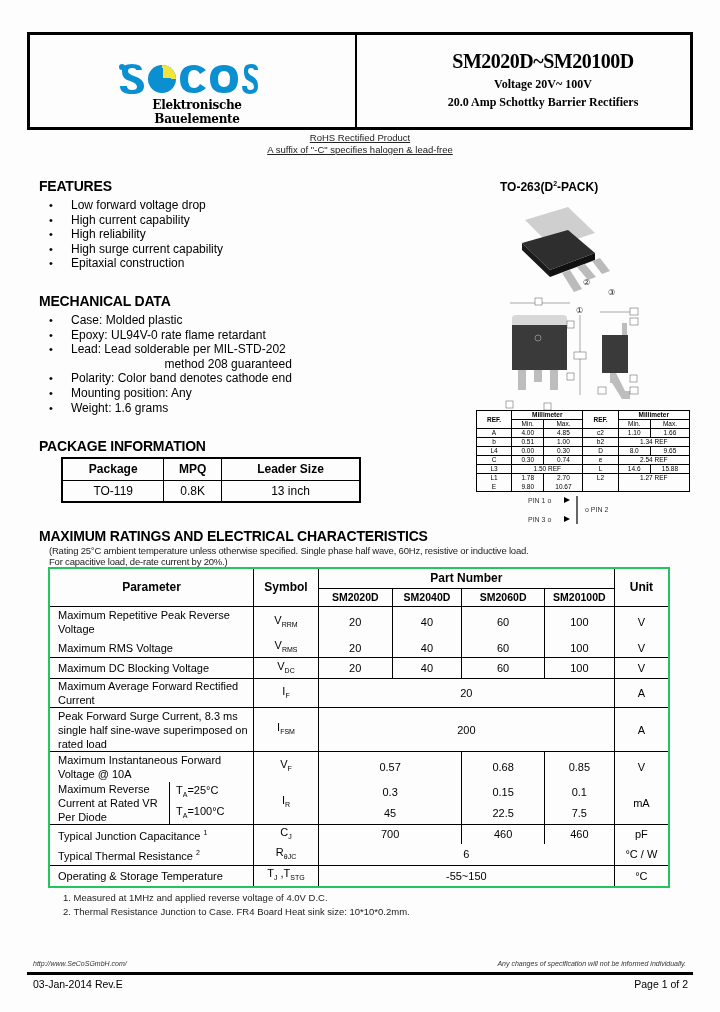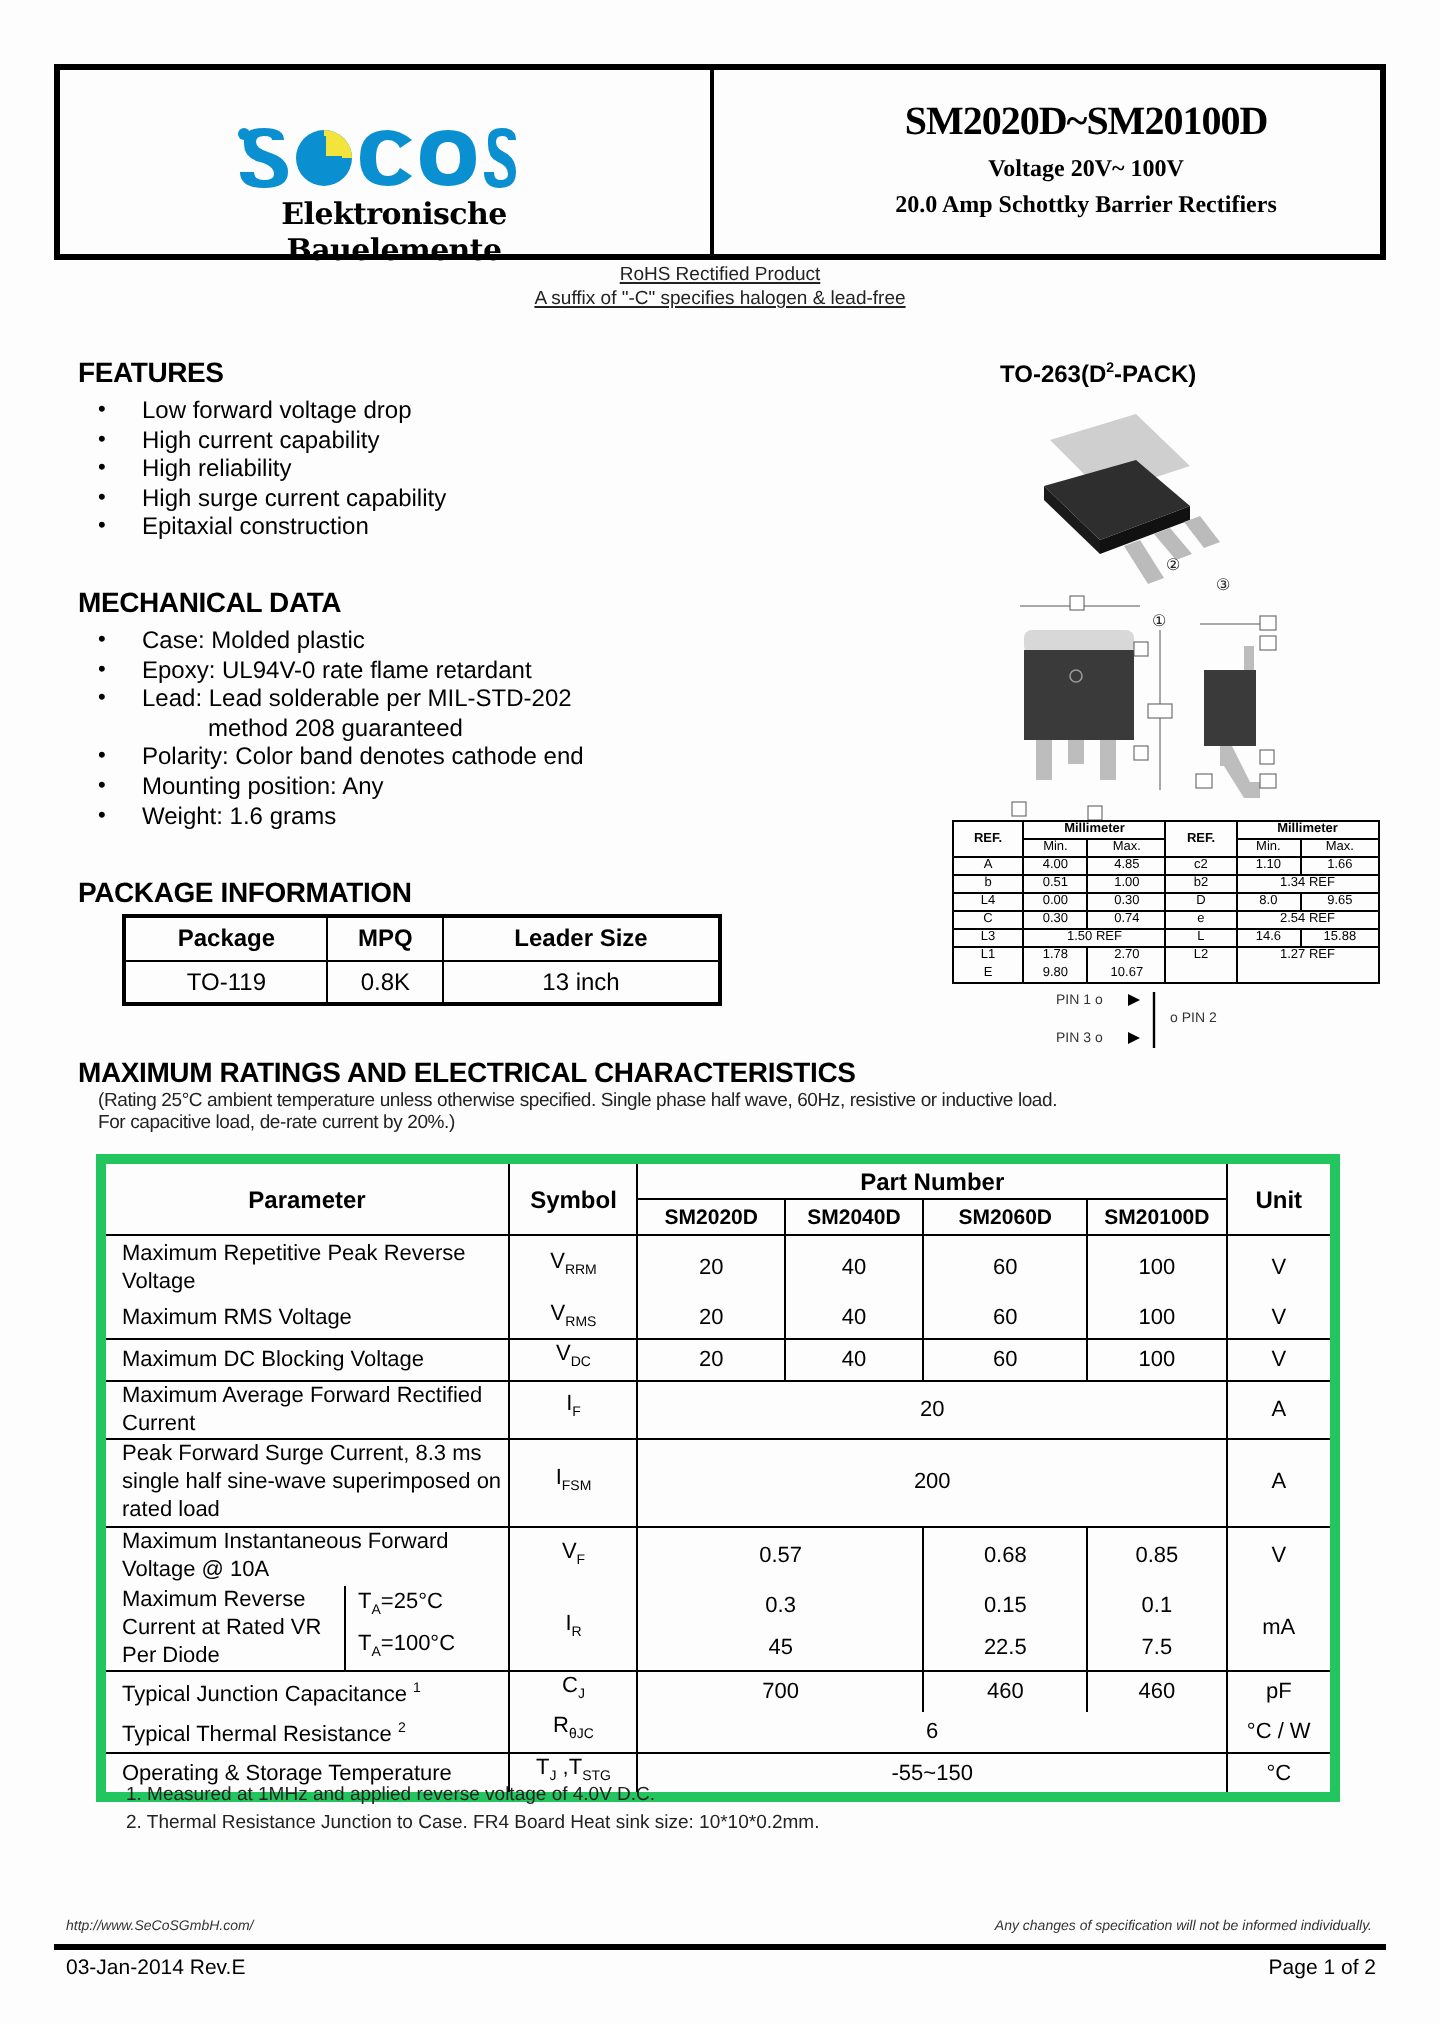--- a/index.html
+++ b/index.html
@@ -5,34 +5,34 @@
   * { box-sizing: border-box; margin: 0; padding: 0; }
   html, body { width: 720px; height: 1012px; background: #fdfdfd; overflow: hidden; }
   body { position: relative; font-family: "Liberation Sans", sans-serif; color: #000; }
   .abs { position: absolute; }
 
   
   .frame { position: absolute; left: 27px; top: 32px; width: 666px; height: 98px; border: 3px solid #000; border-bottom: 3px solid #000; }
   .frame-divider { position: absolute; left: 355px; top: 32px; width: 2px; height: 98px; background: #000; }
 
   .logo { position: absolute; left: 118px; top: 62px; width: 140px; height: 40px; }
-  .logo-sub { position: absolute; left: 112px; top: 98px; width: 170px; text-align: center; font-family: "DejaVu Serif", serif; font-size: 15px; font-weight: bold; letter-spacing: -0.3px; }
+  .logo-sub { position: absolute; left: 112px; top: 98px; width: 170px; text-align: center; font-family: "DejaVu Serif", serif; font-size: 12px; font-weight: bold; letter-spacing: -0.3px; }
 
   .title-block { position: absolute; left: 357px; top: 50px; width: 372px; text-align: center; font-family: "Liberation Serif", serif; }
   .title-main { font-size: 20px; font-weight: bold; letter-spacing: -0.5px; }
   .title-sub { font-size: 12px; font-weight: bold; margin-top: 4px; }
   .title-sub2 { font-size: 12px; font-weight: bold; margin-top: 3px; }
 
   .rohs { position: absolute; left: 0; width: 720px; text-align: center; font-size: 9.5px; text-decoration: underline; color: #222; }
 
   h2.sec { position: absolute; font-size: 14px; font-weight: bold; letter-spacing: -0.2px; }
   ul.bul { position: absolute; list-style: none; font-size: 12px; line-height: 14.6px; }
   ul.bul li { position: relative; padding-left: 32px; }
   ul.bul li::before { content: "•"; position: absolute; left: 10px; top: 0; font-size: 11px; }
-  ul.bul li .indent { display: block; padding-left: 33px; }
+  ul.bul li .indent { display: block; padding-left: 33px; text-align: right; }
 
   
   .pkg-title { position: absolute; left: 500px; top: 180px; font-size: 12px; font-weight: bold; }
   .pkg-title sup { font-size: 7px; }
 
   
   table.dim { position: absolute; left: 476px; top: 410px; border-collapse: collapse; font-size: 6.5px; width: 214px; border: 1.5px solid #000; }
   table.dim td, table.dim th { border: 1px solid #000; text-align: center; height: 9px; padding: 0 2px; font-weight: normal; line-height: 8px; }
   table.dim th { font-weight: bold; }
   table.dim td.noline { border-top: none; border-bottom: none; }
@@ -40,21 +40,21 @@
   .pin { position: absolute; font-size: 7px; color: #333; }
 
   
   table.pkg { position: absolute; left: 61px; top: 457px; width: 300px; border-collapse: collapse; font-size: 12px; border: 2px solid #000; }
   table.pkg td, table.pkg th { border: 1px solid #000; text-align: center; height: 22px; }
   table.pkg th { font-weight: bold; border-bottom: 1.5px solid #000; }
 
   .rating-note { position: absolute; left: 49px; font-size: 9.5px; color: #222; letter-spacing: -0.2px; }
 
   
-  table.main { position: absolute; left: 48px; top: 567px; width: 622px; border-collapse: collapse; font-size: 11px; border: 5px solid #22c55e; margin-top: 10px; }
+  table.main { position: absolute; left: 48px; top: 567px; width: 622px; border-collapse: collapse; font-size: 11px; border: 2px solid #22c55e; }
   table.main td, table.main th { border-left: 1px solid #000; border-right: 1px solid #000; text-align: center; padding: 0 3px; vertical-align: middle; line-height: 14px; }
   table.main tr.hb td, table.main tr.hb th { border-bottom: 1.5px solid #000; }
   table.main th { font-weight: bold; font-size: 12px; }
   table.main th.pn { font-size: 10.5px; }
   table.main td.param { text-align: left; padding-left: 8px; }
   table.main sub { font-size: 7px; }
   table.main sup { font-size: 7px; }
   .pn-line { border-bottom: 1.5px solid #000 !important; }
 
   .notes { position: absolute; left: 48px; top: 891px; font-size: 9.5px; line-height: 14px; color: #222; }

